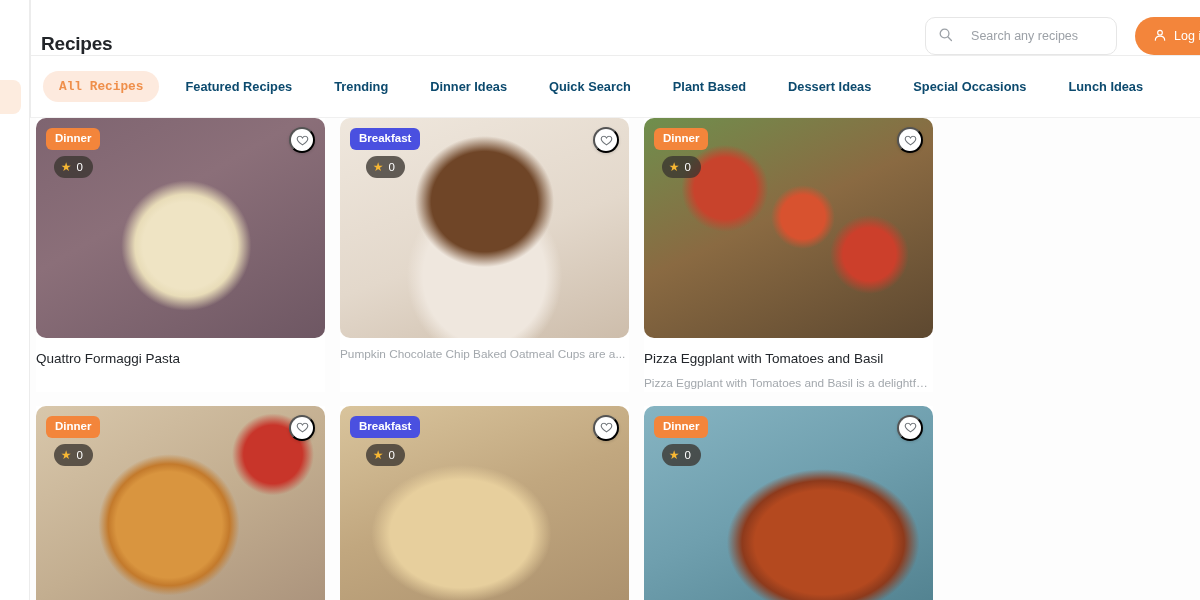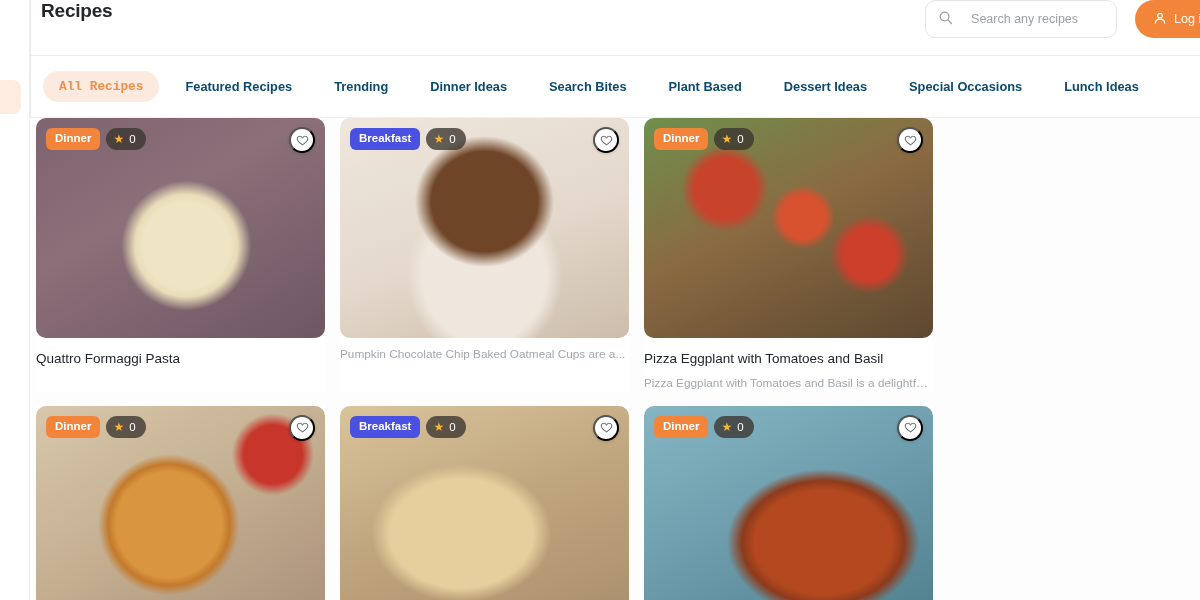--- a/index.html
+++ b/index.html
@@ -52,21 +52,21 @@
   .sb-bottom .sb-item { margin-bottom: 16px; }
 
   
   .header {
     position: absolute;
     left: 30px; top: 0;
     width: 1170px; height: 56px;
     background: #ffffff;
     border-bottom: 1px solid #ededed;
     border-left: 1px solid #ececec;
-    display: flex; align-items: flex-start;
+    display: flex; align-items: flex-end;
     z-index: 4;
   }
   .page-title {
     margin-left: 10px;
     font-size: 19px;
     font-weight: 700;
     color: #222529;
     letter-spacing: -0.2px;
   }
   .header-right {
@@ -162,20 +162,21 @@
     overflow: hidden;
   }
   .card-img .photo { position: absolute; inset: 0; }
 
   .badge-row {
     position: absolute;
     left: 10px; top: 10px;
     display: flex; align-items: center;
     gap: 6px;
     z-index: 2;
+    flex-direction: column;
   }
   .cat-badge {
     height: 22px;
     border-radius: 6px;
     color: #fff;
     font-size: 11.5px;
     font-weight: 700;
     display: flex; align-items: center;
     padding: 0 9px;
     line-height: 1;
@@ -279,21 +280,21 @@
         <span>Log in/Sign up</span>
       </button>
     </div>
   </header>
 
   <nav class="tabbar" id="tabbar">
       <div class="tab active"><span>All Recipes</span></div>
       <div class="tab"><span>Featured Recipes</span></div>
       <div class="tab"><span>Trending</span></div>
       <div class="tab"><span>Dinner Ideas</span></div>
-      <div class="tab"><span>Search Bites</span></div>
+      <div class="tab"><span>Quick Search</span></div>
       <div class="tab"><span>Plant Based</span></div>
       <div class="tab"><span>Dessert Ideas</span></div>
       <div class="tab"><span>Special Occasions</span></div>
       <div class="tab"><span>Lunch Ideas</span></div>
     </nav>
 
   <section class="grid" id="grid">
       <article class="card">
         <div class="card-img">
           <div class="photo" style="background: radial-gradient(circle at 52% 58%, rgb(239, 228, 196) 0px, rgb(239, 228, 196) 22%, rgb(232, 220, 184) 26%, rgba(0, 0, 0, 0) 33%), linear-gradient(150deg, rgb(126, 100, 112) 0%, rgb(139, 111, 121) 40%, rgb(110, 87, 99) 100%);"></div>

